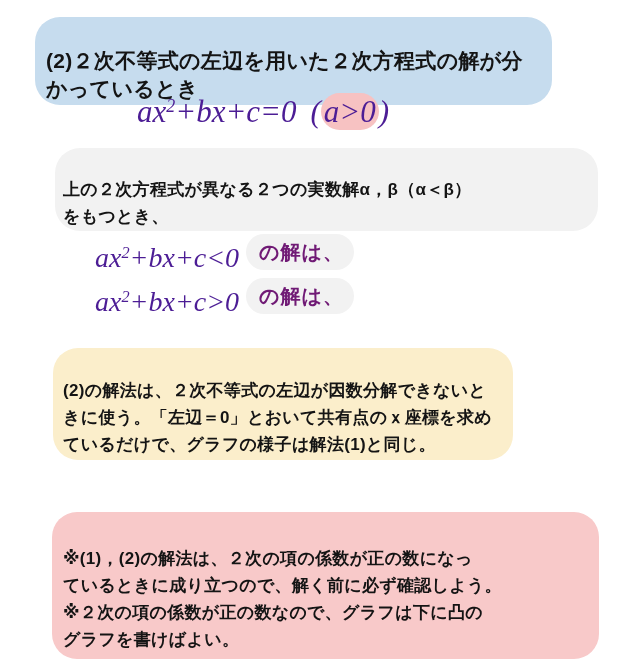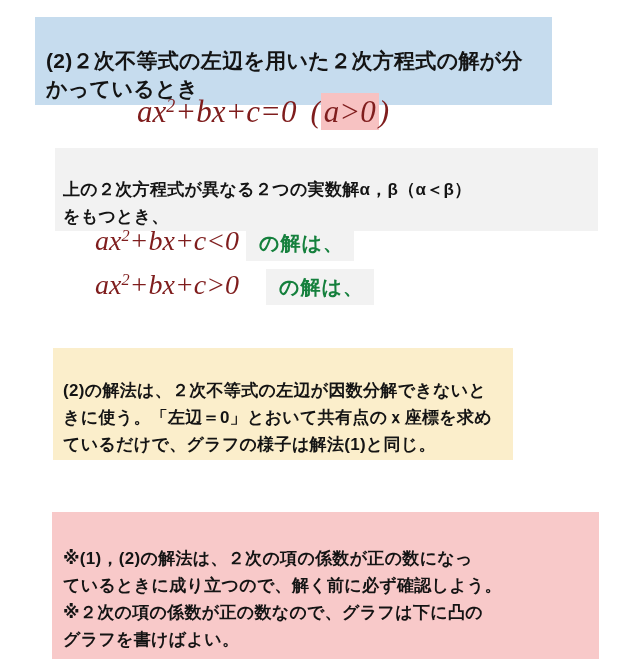--- a/index.html
+++ b/index.html
@@ -1,15 +1,15 @@
 <!DOCTYPE html>
 <html><head>
 <meta charset="utf-8">
 <style>
-  * { margin:0; padding:0; box-sizing:border-box; }
+  * { margin:0; padding:0; box-sizing:border-box;border-radius:25px; }
   html,body { background:#ffffff; }
   .page {
     position:relative;
     width:619px; height:660px;
     background:#ffffff;
     font-family:"Liberation Sans","DejaVu Sans",sans-serif;
     color:#141414;
     overflow:hidden;
   }
   .jbox {
@@ -39,51 +39,51 @@
     padding:2px 10px;
   }
   .caution-box {
     left:52px; top:512px; width:547px; min-height:114px;
     background:#f8c9c9;
     padding:6px 11px;
   }
   .math {
     font-family:"Liberation Serif","DejaVu Serif",serif;
     font-style:italic;
-    color:#7f1d1d;
+    color:#4c1d95;
     font-weight:normal;
   }
   .eq-line {
     position:absolute;
     left:137px; top:92px;
     font-size:31px;
     line-height:40px;
     white-space:nowrap;
   }
   .eq-line .sup { font-size:0.58em; position:relative; top:-0.55em; }
   .paren-gap { margin-left:14px; }
   .cond-hl { background:#f7c2c2; padding:1px 3px; }
   .sol-row {
     position:absolute;
     left:95px;
     display:flex;
     align-items:center;
     white-space:nowrap;
   }
   .sol-row-1 { top:222px; }
-  .sol-row-2 { top:266px;gap:20px; }
-  .sol-row .math { font-size:28px; line-height:38px; }
+  .sol-row-2 { top:266px; }
+  .sol-row .math { font-size:28px; line-height:38px;margin-top:17px; }
   .sol-row .sup { font-size:0.58em; position:relative; top:-0.55em; }
   .sol-label {
     font-family:"Liberation Sans","DejaVu Sans",sans-serif;
     font-style:normal;
     font-weight:bold;
     font-size:20px;
     line-height:24px;
-    color:#15803d;
+    color:#701a75;
     background:#f2f2f2;
     padding:6px 10px 6px 13px;
     margin-left:7px;
     margin-right:11px;
     letter-spacing:1px;
   }
   .sol-answer { white-space:pre; }
 </style>
 </head>
 <body>

